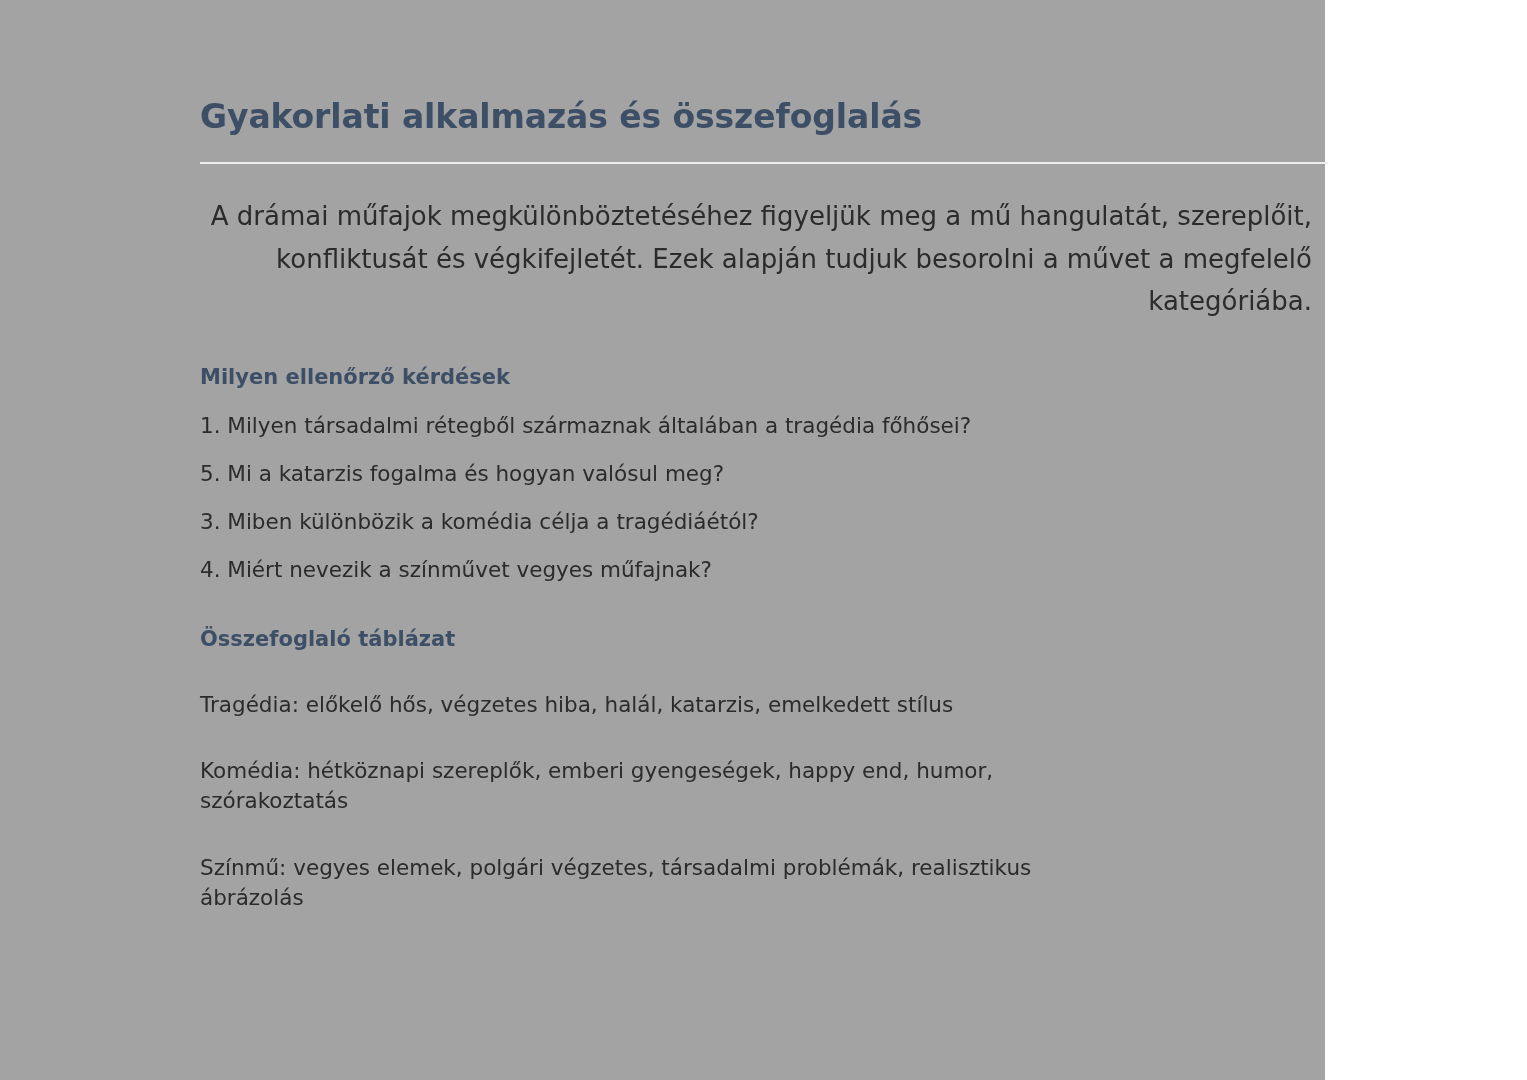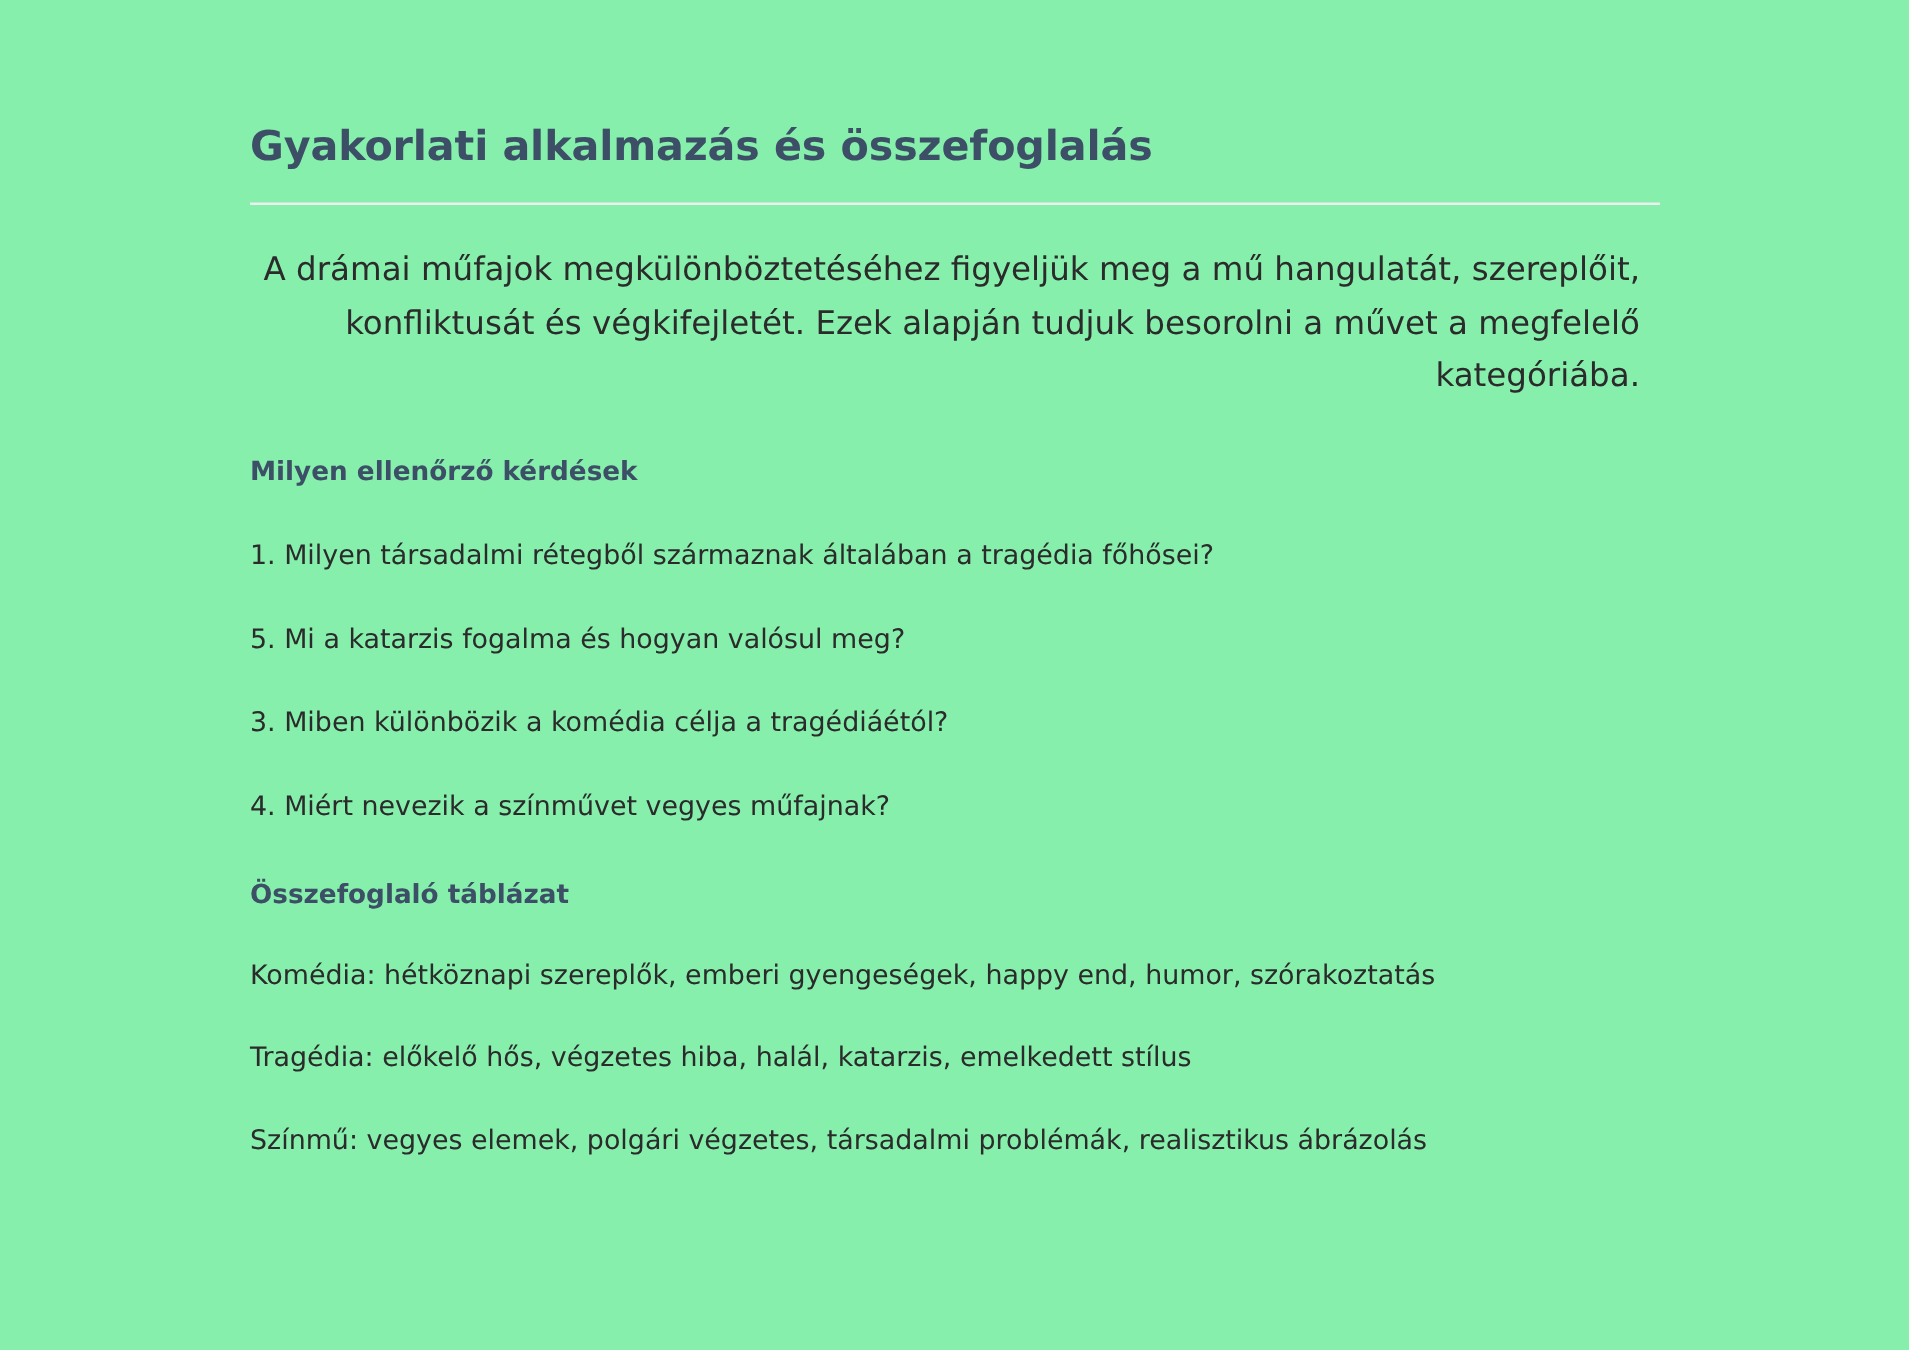--- a/index.html
+++ b/index.html
@@ -12,24 +12,24 @@
   body {
     width: 1527px;
     height: 1080px;
     overflow: hidden;
     font-family: "DejaVu Sans", "Liberation Sans", sans-serif;
     -webkit-font-smoothing: antialiased;
   }
 
   .page {
     box-sizing: border-box;
-    width: 1527px;
+    width: 1325px;
     height: 1080px;
     padding: 96px 199px 0 200px;
-    background: #86efac;
+    background: #a3a3a3;
   }
 
   .doc-title {
     margin: 0;
     padding: 0 0 2px 0;
     font-size: 33px;
     line-height: 1.28;
     font-weight: 700;
     letter-spacing: -0.1px;
     color: #3d4f66;
@@ -61,21 +61,21 @@
     color: #3d4f66;
   }
 
   .question-list {
     margin: 0;
     padding: 0;
     list-style: none;
   }
 
   .question-item {
-    margin: 37px 0 0 0;
+    margin: 18px 0 0 0;
     font-size: 21.5px;
     line-height: 1.4;
     color: #2b2b2b;
     font-weight: 400;
   }
 
   .summary-list {
     margin: 0;
     padding: 0;
     list-style: none;
@@ -105,18 +105,18 @@
   <ul class="question-list">
     <li class="question-item">1. Milyen társadalmi rétegből származnak általában a tragédia főhősei?</li>
     <li class="question-item">5. Mi a katarzis fogalma és hogyan valósul meg?</li>
     <li class="question-item">3. Miben különbözik a komédia célja a tragédiáétól?</li>
     <li class="question-item">4. Miért nevezik a színművet vegyes műfajnak?</li>
   </ul>
 
   <h2 class="section-heading">Összefoglaló táblázat</h2>
 
   <ul class="summary-list">
+    <li class="summary-item">Tragédia: előkelő hős, végzetes hiba, halál, katarzis, emelkedett stílus</li>
     <li class="summary-item">Komédia: hétköznapi szereplők, emberi gyengeségek, happy end, humor, szórakoztatás</li>
-    <li class="summary-item">Tragédia: előkelő hős, végzetes hiba, halál, katarzis, emelkedett stílus</li>
     <li class="summary-item">Színmű: vegyes elemek, polgári végzetes, társadalmi problémák, realisztikus ábrázolás</li>
   </ul>
 
 </div>
 
 </body></html>

